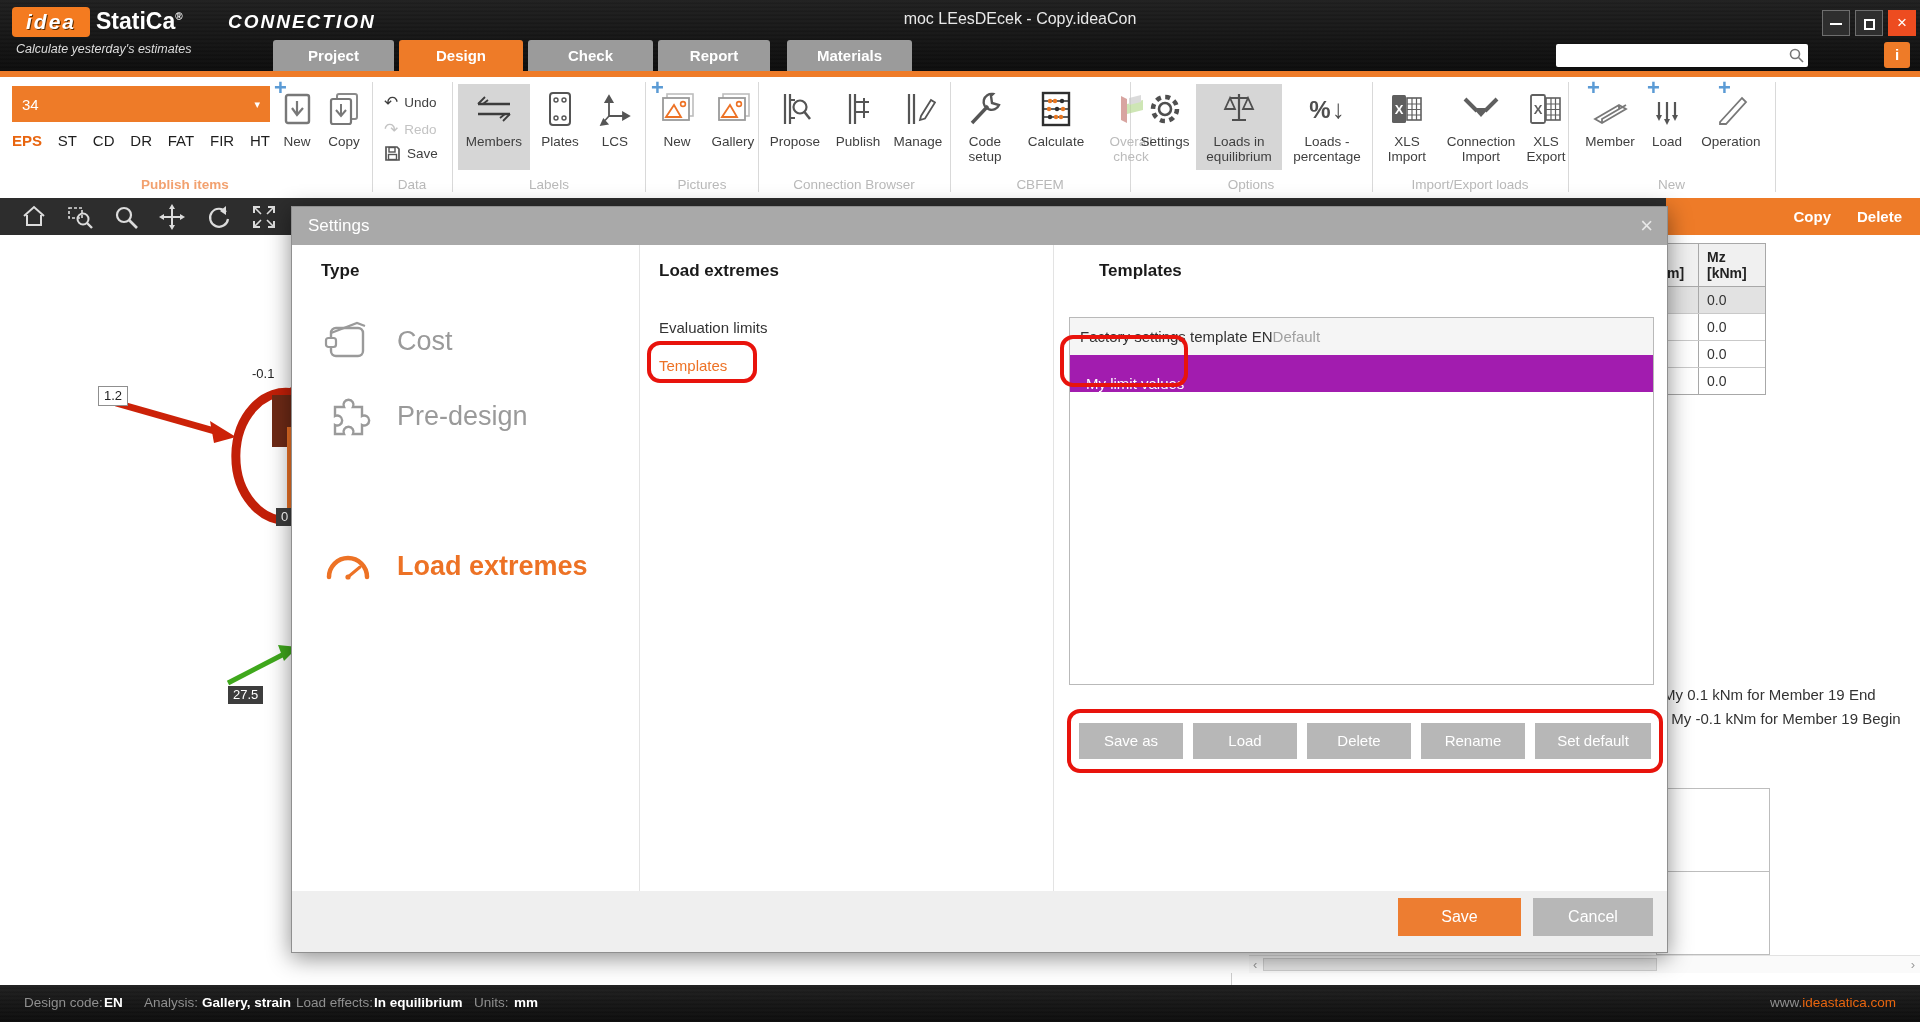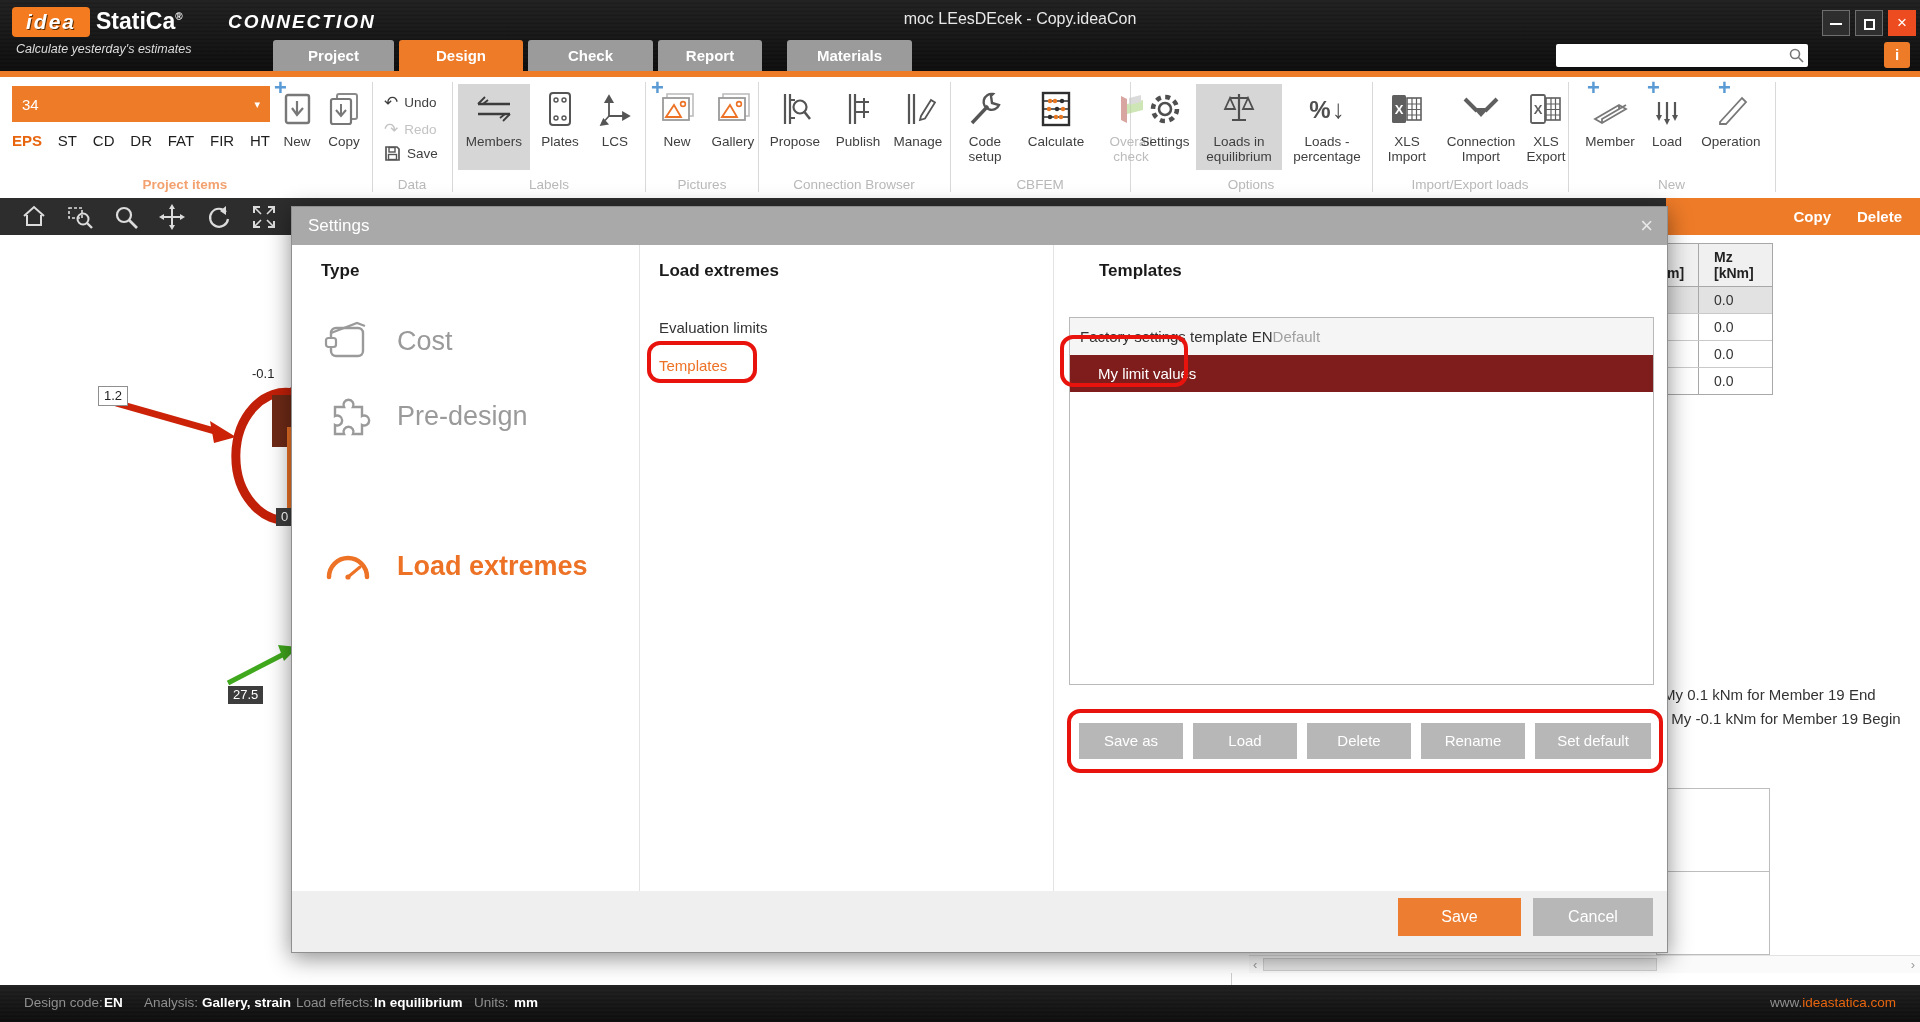--- a/index.html
+++ b/index.html
@@ -37,41 +37,41 @@
                display:flex; justify-content:flex-end; align-items:center; gap:26px; padding-right:18px;
                color:#fff; font-weight:bold; font-size:15px; }
   
   .scene-label { position:absolute; background:#fff; border:1px solid #8f8f8f; color:#222; font-size:13px;
                  padding:1px 5px; line-height:16px; }
   .scene-badge { position:absolute; background:#3d3d3d; color:#fff; font-size:13px; padding:1px 5px; line-height:16px; }
   
   .rtable { position:absolute; left:1662px; top:243px; border:1px solid #a8a8a8; background:#fff; }
   .rtable .hrow { display:flex; background:#f0f0f0; border-bottom:1px solid #a8a8a8; font-weight:bold; font-size:14px; color:#222; }
   .rtable .cell-a { width:36px; border-right:1px solid #a8a8a8; padding:5px 4px; text-align:right; }
-  .rtable .cell-b { width:66px; padding:5px 8px;margin-left:7px; }
+  .rtable .cell-b { width:66px; padding:5px 8px; }
   .rtable .row { display:flex; border-bottom:1px solid #c9c9c9; font-size:14px; color:#333; }
   .rtable .row:last-child { border-bottom:none; }
   .rtable .row.sel { background:#e2e2e2; }
   
   .dialog { position:absolute; left:291px; top:206px; width:1377px; height:747px; background:#fff;
             border:1px solid #8f8f8f; box-shadow:0 5px 22px rgba(0,0,0,.45); }
   .dlg-title { position:absolute; left:0; top:0; width:100%; height:38px; background:#a9a9a9; color:#fff;
                font-size:17px; line-height:38px; padding-left:16px; }
   .dlg-close { position:absolute; right:14px; top:4px; color:#e8e8e8; font-size:22px; line-height:30px; cursor:pointer; }
   .colsep { position:absolute; top:38px; width:1px; height:646px; background:#e3e3e3; }
   .dlg-h { position:absolute; font-size:17px; font-weight:bold; color:#1a1a1a; }
   .type-item { position:absolute; left:29px; width:300px; height:56px; display:flex; align-items:center; gap:22px; cursor:pointer; }
   .type-item .tlabel { font-size:27px; color:#9a9a9a; }
   .type-item.active .tlabel { color:#ED7225; font-weight:bold; }
   .redbox { position:absolute; border:4px solid #E8130C; border-radius:13px; background:transparent; pointer-events:none; }
   .tpl-list { position:absolute; left:777px; top:110px; width:585px; height:368px; border:1px solid #b9b9b9; background:#fff; }
   .tpl-row1 { height:37px; background:#f5f5f5; display:flex; align-items:center; justify-content:flex-start;
               padding:0 14px 0 10px; font-size:15px; color:#333; }
   .tpl-row1 .badge { color:#a0a0a0; }
-  .tpl-row2 { height:37px; background:#7f1d1d; display:flex; align-items:center; padding-left:28px; font-size:15px; color:#fff; }
+  .tpl-row2 { height:37px; background:#a21caf; display:flex; align-items:flex-end; padding-left:16px; font-size:15px; color:#fff; }
   .gbtn { position:absolute; top:516px; height:36px; background:#b7b7b7; color:#fff; font-size:15px;
           text-align:center; line-height:36px; cursor:pointer; }
   .dlg-footer { position:absolute; left:0; top:684px; width:1375px; height:61px; background:#efefef; }
   .fbtn { position:absolute; top:7px; height:38px; color:#fff; font-size:16px; text-align:center; line-height:38px; cursor:pointer; }
   
   .hscroll { position:absolute; left:1249px; top:955px; width:671px; height:18px; background:#fafafa; border-top:1px solid #e2e2e2;
              color:#9a9a9a; font-size:13px; }
   .hthumb { position:absolute; left:14px; top:2px; width:394px; height:13px; background:#e6e6e6; border:1px solid #cfcfcf; }
   
   .statusbar { position:absolute; left:0; top:985px; width:1920px; height:37px; }
@@ -115,37 +115,37 @@
     </svg>
   </div>
   <div class="abs" style="left:1884px;top:42px;width:26px;height:26px;background:#EE7B28;border-radius:3px;color:#fff;
        font-weight:bold;font-size:15px;text-align:center;line-height:26px;">
     <span>i</span>
   </div>
 
   <div class="tab" style="left:273px;width:121px;">Project</div>
   <div class="tab active" style="left:399px;width:124px;">Design</div>
   <div class="tab" style="left:528px;width:125px;">Check</div>
-  <div class="tab" style="left:658px;width:104px;">Report</div>
+  <div class="tab" style="left:658px;width:112px;">Report</div>
   <div class="tab" style="left:787px;width:125px;">Materials</div>
   <div class="orange-strip"></div>
 
   <div class="ribbon">
 
     <div class="rdiv" style="left:372px;"></div>
     <div class="rdiv" style="left:452px;"></div>
     <div class="rdiv" style="left:645px;"></div>
     <div class="rdiv" style="left:758px;"></div>
     <div class="rdiv" style="left:950px;"></div>
     <div class="rdiv" style="left:1130px;"></div>
     <div class="rdiv" style="left:1372px;"></div>
     <div class="rdiv" style="left:1568px;"></div>
     <div class="rdiv" style="left:1775px;"></div>
 
-    <div class="rgroup-label" style="left:60px;width:250px;color:#F2A16F;font-weight:bold;">Project items</div>
+    <div class="rgroup-label" style="left:60px;width:250px;color:#F2A16F;font-weight:bold;">Publish items</div>
     <div class="rgroup-label" style="left:374px;width:76px;">Data</div>
     <div class="rgroup-label" style="left:454px;width:190px;">Labels</div>
     <div class="rgroup-label" style="left:647px;width:110px;">Pictures</div>
     <div class="rgroup-label" style="left:760px;width:188px;">Connection Browser</div>
     <div class="rgroup-label" style="left:952px;width:176px;">CBFEM</div>
     <div class="rgroup-label" style="left:1132px;width:238px;">Options</div>
     <div class="rgroup-label" style="left:1374px;width:192px;">Import/Export loads</div>
     <div class="rgroup-label" style="left:1570px;width:203px;">New</div>
 
     <div class="abs" style="left:12px;top:9px;width:258px;height:36px;background:#EE7B28;color:#fff;font-size:15px;

